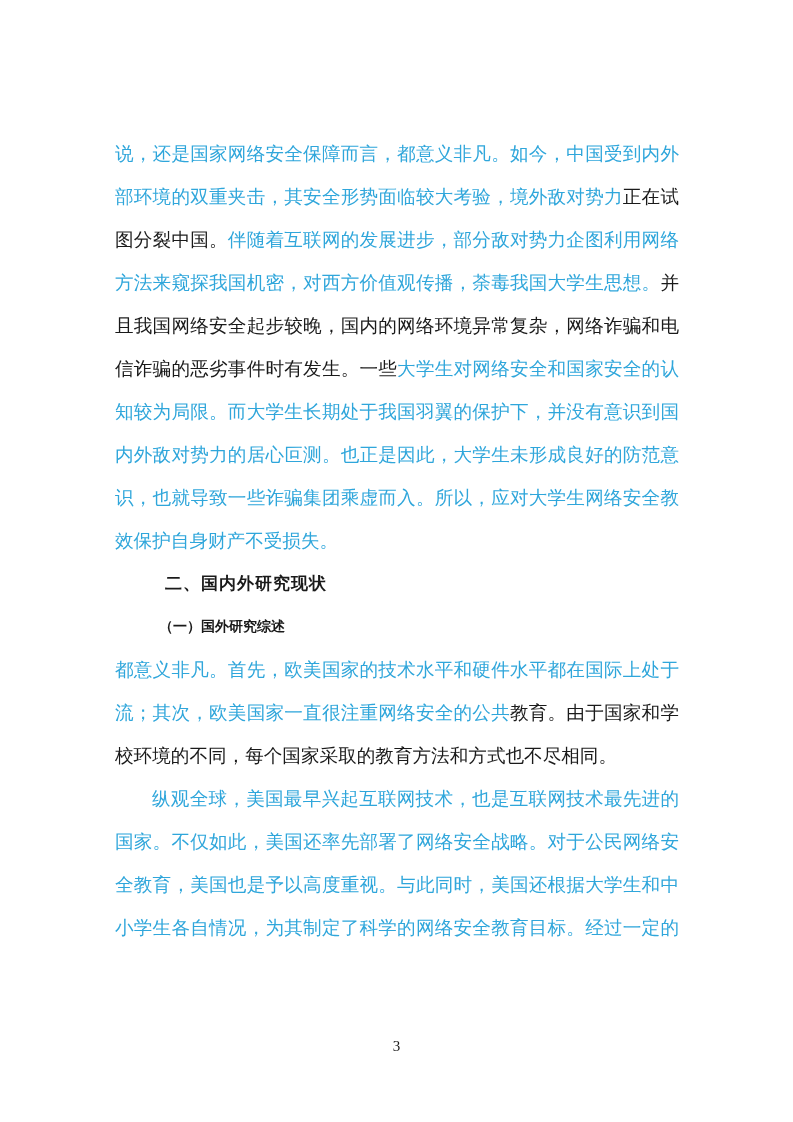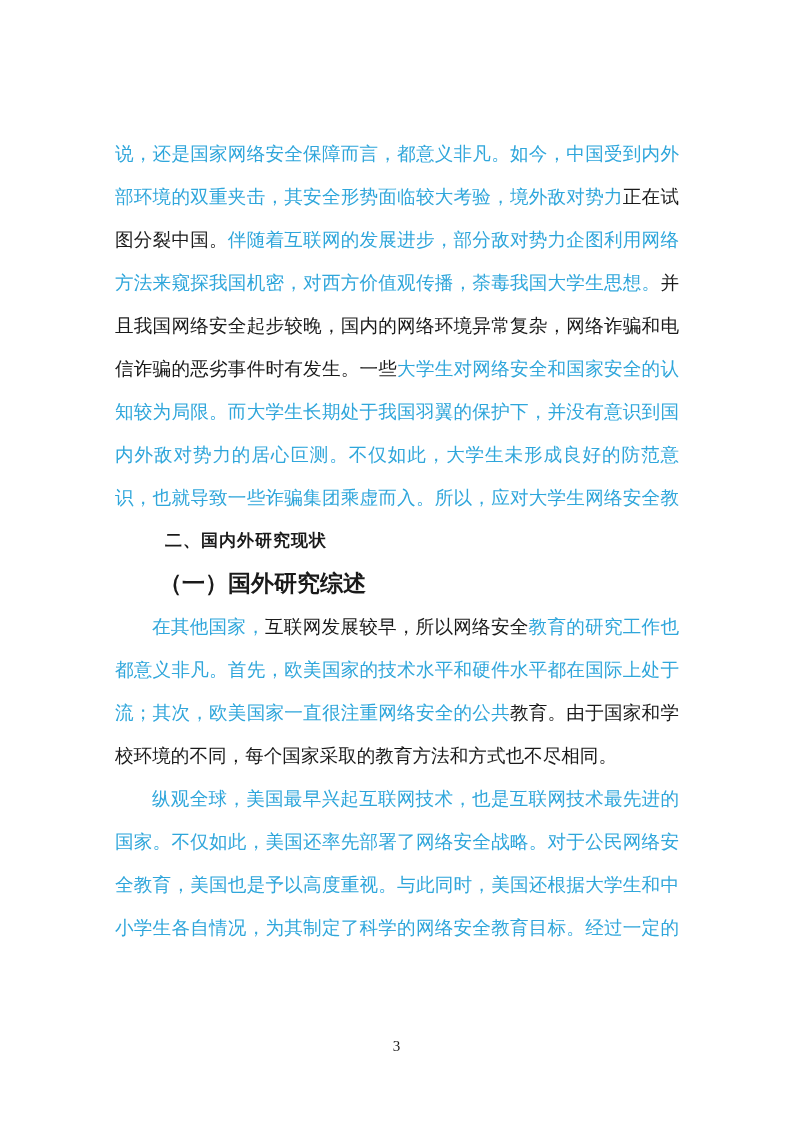--- a/index.html
+++ b/index.html
@@ -48,21 +48,21 @@
     font-size: 17px;
     line-height: 43px;
     height: 43px;
     text-indent: 50px;
     color: var(--text);
     letter-spacing: 1px;
   }
   .heading2 {
     font-family: Liberation Serif, serif;
     font-weight: bold;
-    font-size: 23px;
+    font-size: 14px;
     line-height: 43px;
     height: 43px;
     text-indent: 44px;
     color: var(--text);
   }
   .page-number {
     position: absolute;
     top: 1036px;
     left: 0;
     width: 100%;
@@ -78,25 +78,25 @@
 
 <div class="page">
   <div class="content">
       <div class="line justify"><span class="c-cyan">说，还是国家网络安全保障而言，都意义非凡。如今，中国受到内外</span></div>
       <div class="line justify"><span class="c-cyan">部环境的双重夹击，其安全形势面临较大考验，境外敌对势力</span><span class="c-black">正在试</span></div>
       <div class="line justify"><span class="c-black">图分裂中国。</span><span class="c-cyan">伴随着互联网的发展进步，部分敌对势力企图利用网络</span></div>
       <div class="line justify"><span class="c-cyan">方法来窥探我国机密，对西方价值观传播，荼毒我国大学生思想。</span><span class="c-black">并</span></div>
       <div class="line justify"><span class="c-black">且我国网络安全起步较晚，国内的网络环境异常复杂，网络诈骗和电</span></div>
       <div class="line justify"><span class="c-black">信诈骗的恶劣事件时有发生。一些</span><span class="c-cyan">大学生对网络安全和国家安全的认</span></div>
       <div class="line justify"><span class="c-cyan">知较为局限。而大学生长期处于我国羽翼的保护下，并没有意识到国</span></div>
-      <div class="line justify"><span class="c-cyan">内外敌对势力的居心叵测。不仅如此，大学生未形成良好的防范意</span></div>
+      <div class="line justify"><span class="c-cyan">内外敌对势力的居心叵测。也正是因此，大学生未形成良好的防范意</span></div>
       <div class="line justify"><span class="c-cyan">识，也就导致一些诈骗集团乘虚而入。所以，应对大学生网络安全教</span></div>
+      <div class="line"><span class="c-cyan">效保护自身财产不受损失。</span></div>
       <div class="heading1">二、国内外研究现状</div>
       <div class="heading2">（一）国外研究综述</div>
-      <div class="line justify indent"><span class="c-cyan">在其他国家，</span><span class="c-black">互联网发展较早，所以网络安全</span><span class="c-cyan">教育的研究工作也</span></div>
       <div class="line justify"><span class="c-cyan">都意义非凡。首先，欧美国家的技术水平和硬件水平都在国际上处于一</span></div>
       <div class="line justify"><span class="c-cyan">流；其次，欧美国家一直很注重网络安全的公共</span><span class="c-black">教育。由于国家和学</span></div>
       <div class="line"><span class="c-black">校环境的不同，每个国家采取的教育方法和方式也不尽相同。</span></div>
       <div class="line justify indent"><span class="c-cyan">纵观全球，美国最早兴起互联网技术，也是互联网技术最先进的</span></div>
       <div class="line justify"><span class="c-cyan">国家。不仅如此，美国还率先部署了网络安全战略。对于公民网络安</span></div>
       <div class="line justify"><span class="c-cyan">全教育，美国也是予以高度重视。与此同时，美国还根据大学生和中</span></div>
       <div class="line justify"><span class="c-cyan">小学生各自情况，为其制定了科学的网络安全教育目标。经过一定的</span></div>
     </div>
   <div class="page-number">3</div>
 </div>

